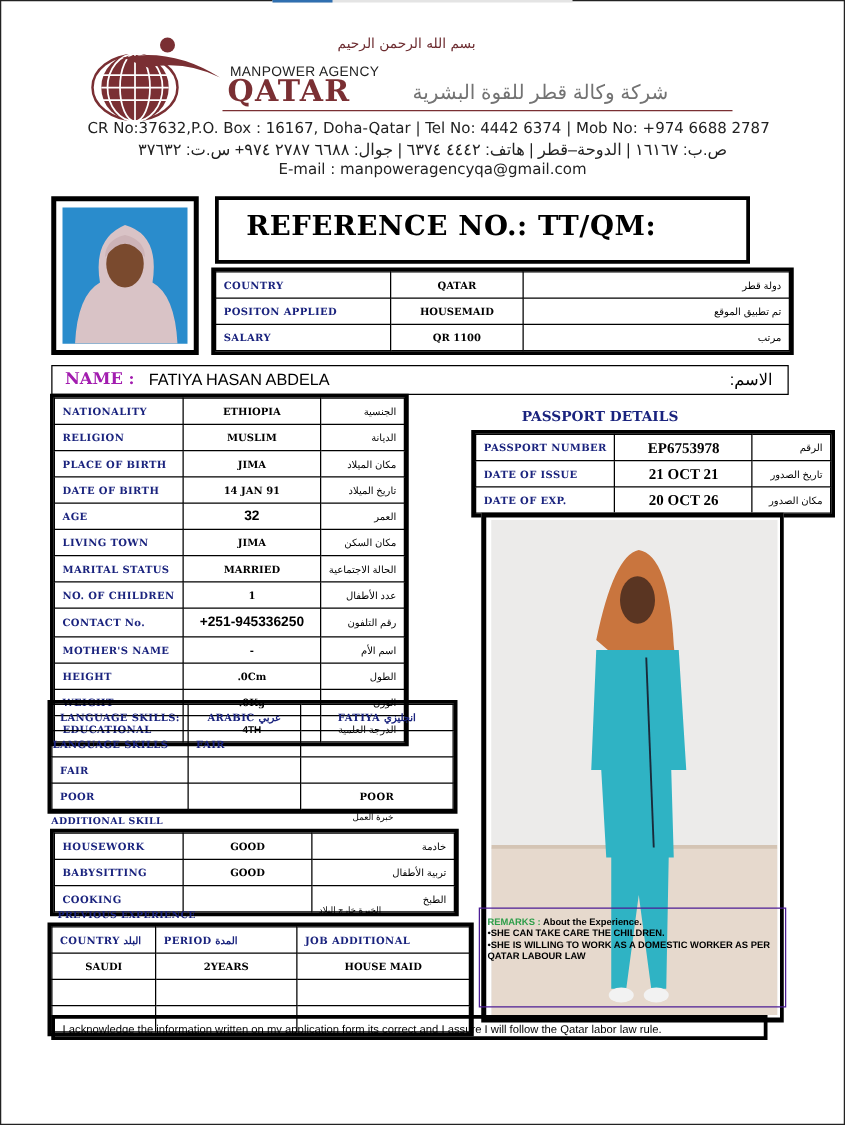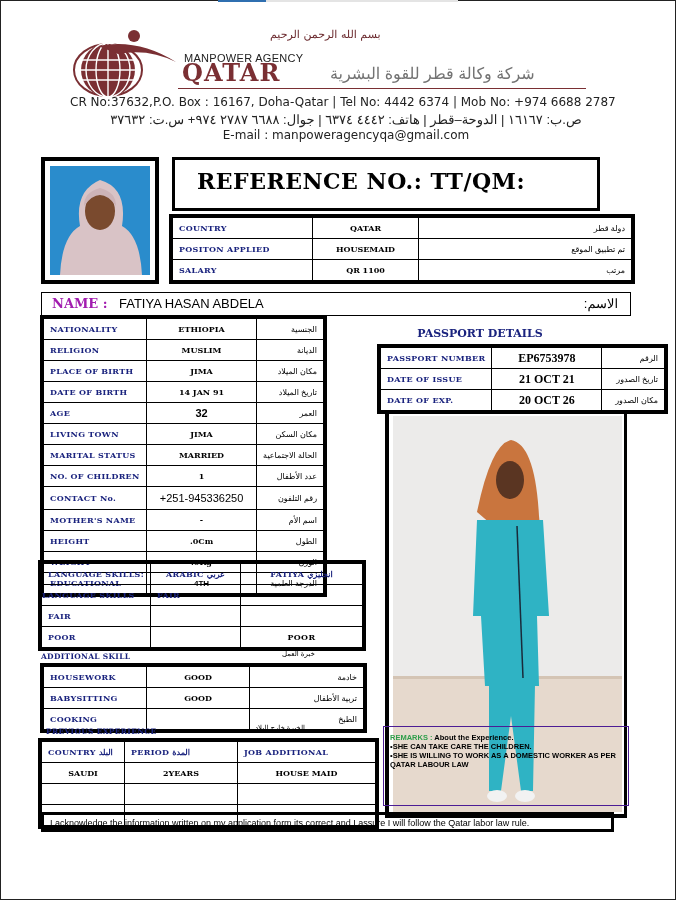--- a/index.html
+++ b/index.html
@@ -179,21 +179,21 @@
         <td class="val">MARRIED</td>
         <td class="ar">الحالة الاجتماعية</td>
       </tr>
   <tr>
         <td class="lbl">NO. OF CHILDREN</td>
         <td class="val">1</td>
         <td class="ar">عدد الأطفال</td>
       </tr>
   <tr>
         <td class="lbl" style="height:22px">CONTACT No.</td>
-        <td class="val" style="font-family:'Liberation Sans',sans-serif;font-weight:normal;font-size:11px">+251-945336250</td>
+        <td class="val" style="font-family:'Liberation Sans',sans-serif;font-weight:bold;font-size:11px">+251-945336250</td>
         <td class="ar">رقم التلفون</td>
       </tr>
   <tr>
         <td class="lbl">MOTHER'S NAME</td>
         <td class="val">-</td>
         <td class="ar">اسم الأم</td>
       </tr>
   <tr>
         <td class="lbl">HEIGHT</td>
         <td class="val">.0Cm</td>

